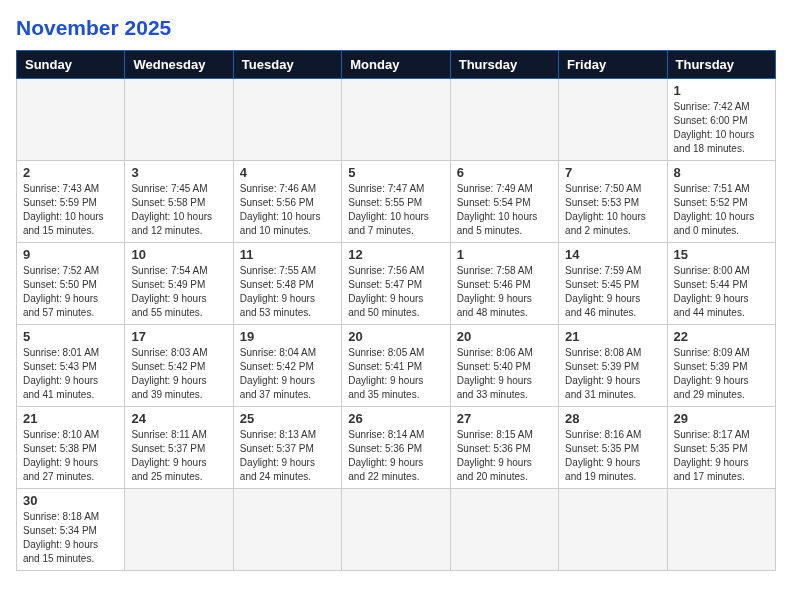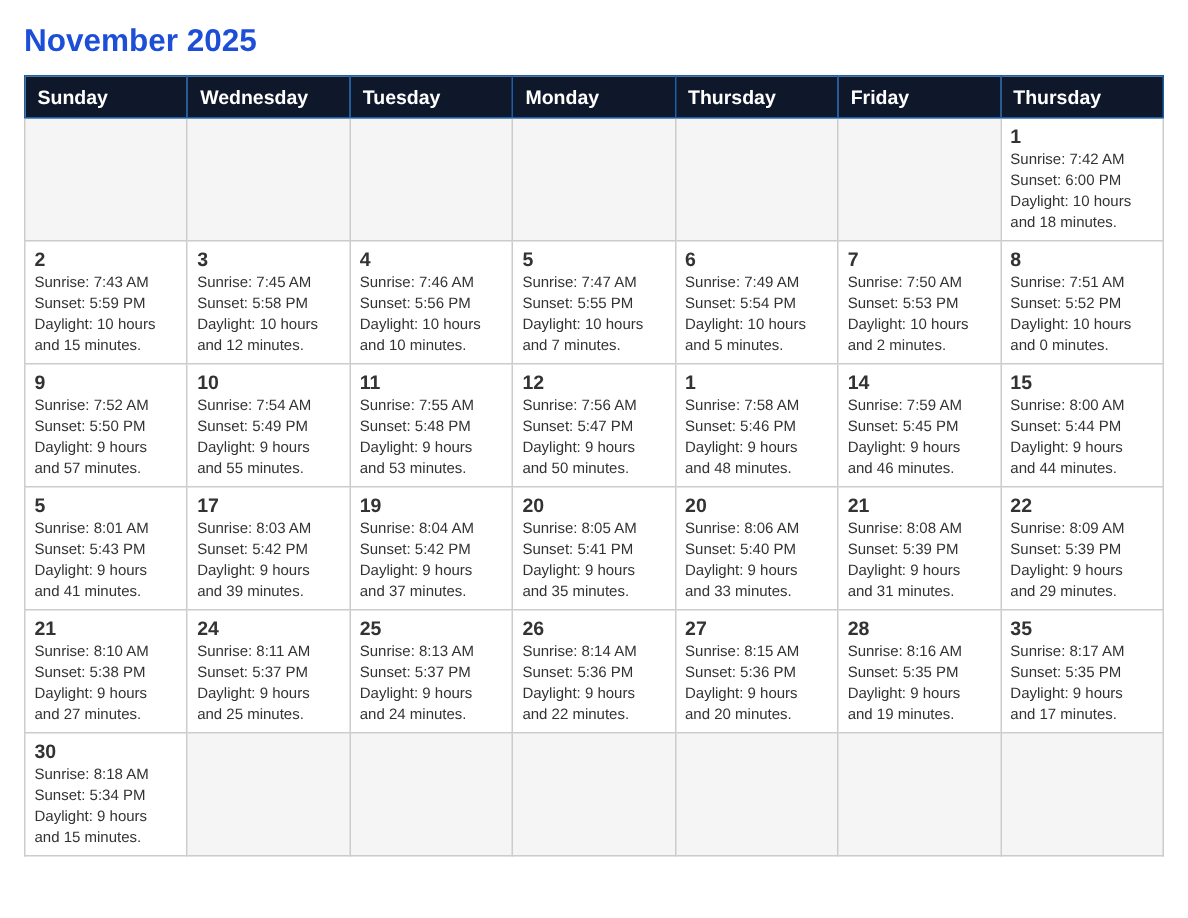--- a/index.html
+++ b/index.html
@@ -236,21 +236,21 @@
         </td>
         <td>
           <span class="day-number">27</span>
           <div class="day-info">Sunrise: 8:15 AM<br>Sunset: 5:36 PM<br>Daylight: 9 hours<br>and 20 minutes.</div>
         </td>
         <td>
           <span class="day-number">28</span>
           <div class="day-info">Sunrise: 8:16 AM<br>Sunset: 5:35 PM<br>Daylight: 9 hours<br>and 19 minutes.</div>
         </td>
         <td>
-          <span class="day-number">35</span>
+          <span class="day-number">29</span>
           <div class="day-info">Sunrise: 8:17 AM<br>Sunset: 5:35 PM<br>Daylight: 9 hours<br>and 17 minutes.</div>
         </td>
       </tr>
       <tr class="alt-row">
         <td>
           <span class="day-number">30</span>
           <div class="day-info">Sunrise: 8:18 AM<br>Sunset: 5:34 PM<br>Daylight: 9 hours<br>and 15 minutes.</div>
         </td>
         <td class="empty"></td>
         <td class="empty"></td>

